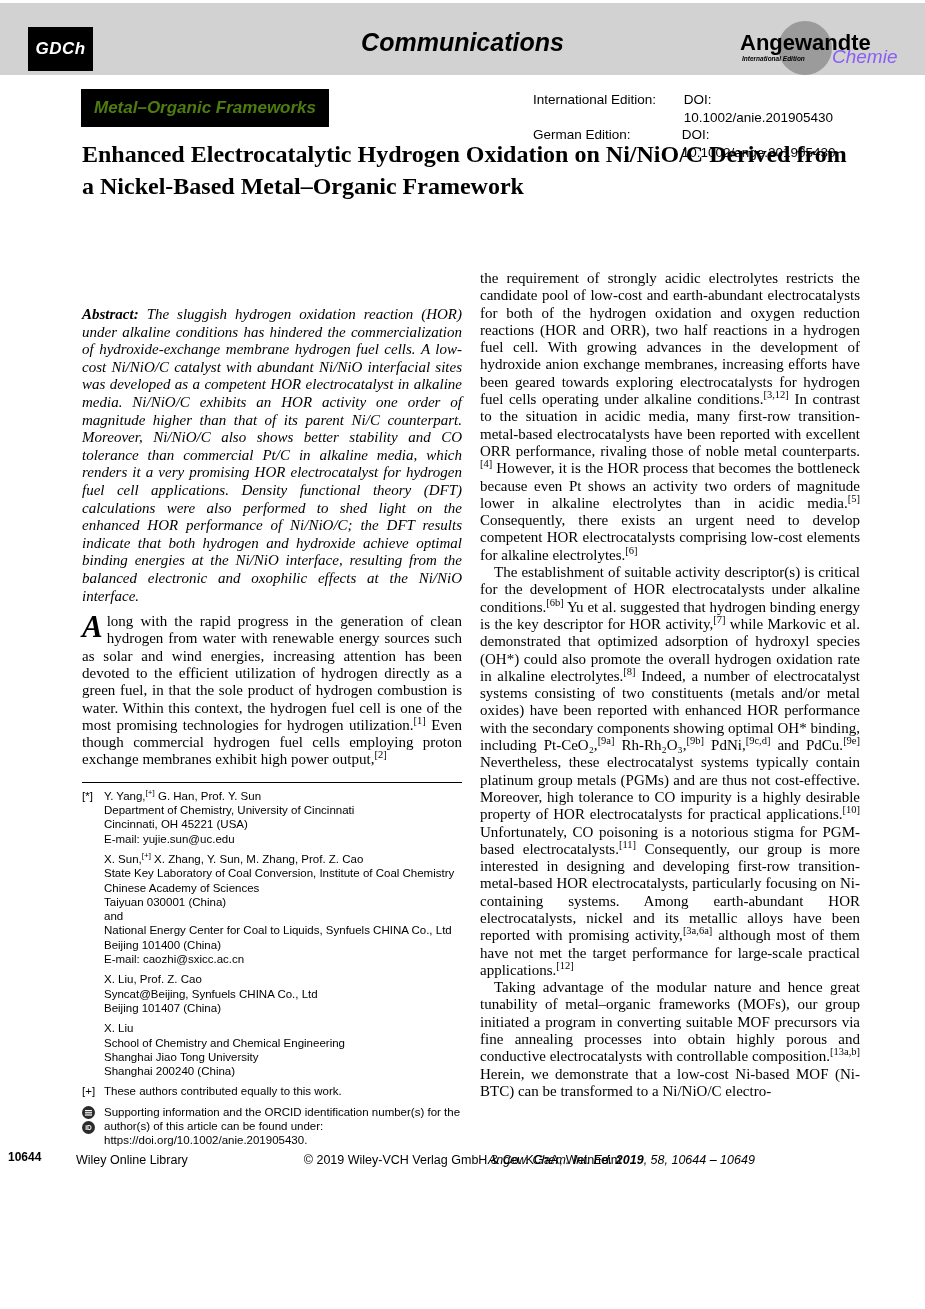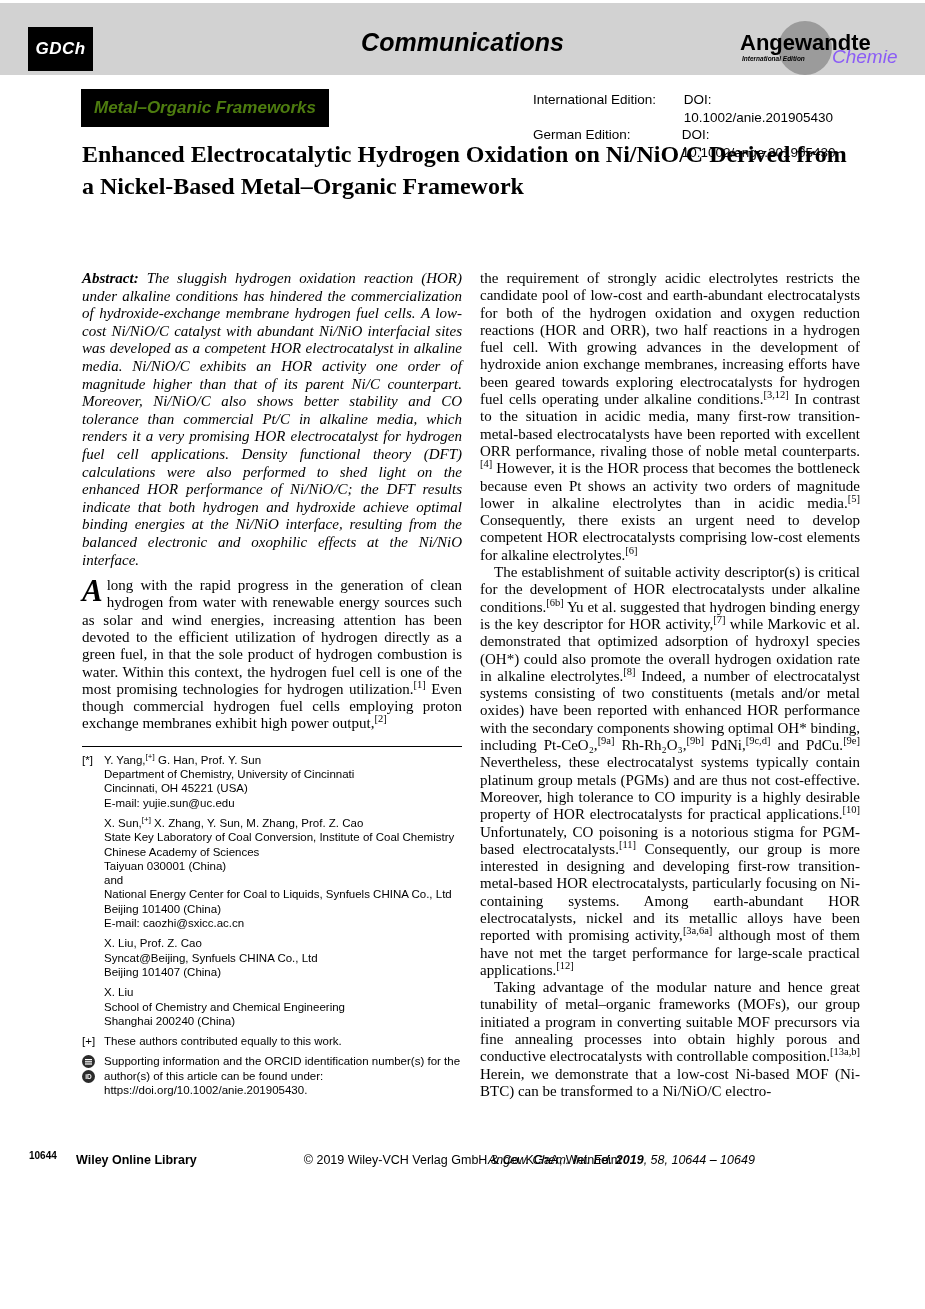--- a/index.html
+++ b/index.html
@@ -31,21 +31,21 @@
   .edition-label{width:152px;}
 
   
   .title{position:absolute;left:82px;top:138px;width:782px;font-weight:bold;
          font-size:24px;line-height:32px;}
   .authors{position:absolute;left:82px;top:204px;width:782px;font-style:italic;
            font-size:17.5px;line-height:26px;}
 
   
   .col{position:absolute;top:270px;width:380px;font-size:15px;line-height:17.3px;text-align:justify;}
-  .col-left{left:82px;}
+  .col-left{left:82px;margin-top:36px;}
   .col-right{left:480px;}
   .col p{margin:0;}
   .abstract{font-style:italic;line-height:17.6px;}
   .abstract .ab-label{font-weight:bold;}
   .intro{margin-top:8px !important;}
   .dropcap{float:left;font-weight:bold;font-style:italic;font-size:31px;line-height:26px;
            margin:1px 4px 0 0;}
   .indent{text-indent:14px;}
   sup{font-size:70%;line-height:0;}
 
@@ -53,24 +53,24 @@
   .fn-rule{border:none;border-top:1.2px solid #000;margin:13px 0 0 0;width:380px;}
   .footnotes{font-family:"Liberation Sans",sans-serif;font-size:11.5px;line-height:14.3px;
              text-align:left;margin-top:6px;}
   .fn{position:relative;padding-left:22px;margin-top:6px;}
   .fn-marker{position:absolute;left:0;top:0;}
   .icon{position:absolute;left:0;width:13px;height:13px;}
   .si-icon{top:1px;}
   .orcid-icon{top:16px;}
 
   
-  .footer-pageno{position:absolute;left:29px;top:1150px;font-family:"Liberation Sans",sans-serif;
-                 font-weight:bold;font-size:10px;}
+  .footer-pageno{position:absolute;left:8px;top:1150px;font-family:"Liberation Sans",sans-serif;
+                 font-weight:bold;font-size:12px;}
   .footer-wol{position:absolute;left:76px;top:1153px;font-family:"Liberation Sans",sans-serif;
-              font-weight:bold;font-size:12.5px;}
+              font-weight:normal;font-size:12.5px;}
   .footer-copy{position:absolute;left:0;top:1153px;width:925px;text-align:center;
                font-family:"Liberation Sans",sans-serif;font-size:12.5px;}
   .footer-cite{position:absolute;left:480px;top:1153px;width:382px;
                font-family:"Liberation Sans",sans-serif;font-style:italic;font-size:12.5px;margin-left:8px;}
   .footer-cite .bold{font-weight:bold;}
 </style>
 </head>
 <body>
 
 <div class="page">
@@ -137,20 +137,21 @@
         <span class="fn-marker"></span>
         <div>X. Liu, Prof. Z. Cao</div>
         <div>Syncat@Beijing, Synfuels CHINA Co., Ltd</div>
         <div>Beijing 101407 (China)</div>
       </div>
 
       <div class="fn">
         <span class="fn-marker"></span>
         <div>X. Liu</div>
         <div>School of Chemistry and Chemical Engineering</div>
+        <div>Shanghai Jiao Tong University</div>
         <div>Shanghai 200240 (China)</div>
       </div>
 
       <div class="fn">
         <span class="fn-marker">[+]</span>
         <div>These authors contributed equally to this work.</div>
       </div>
 
       <div class="fn">
         <span class="icon si-icon">

